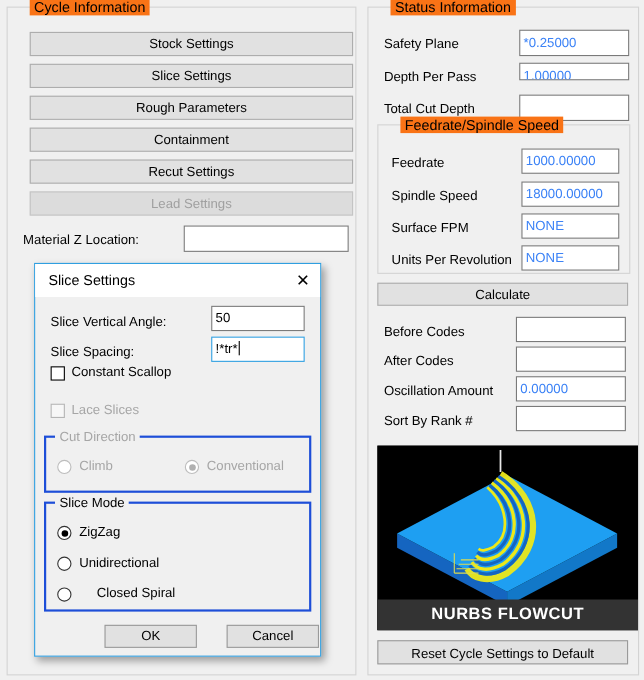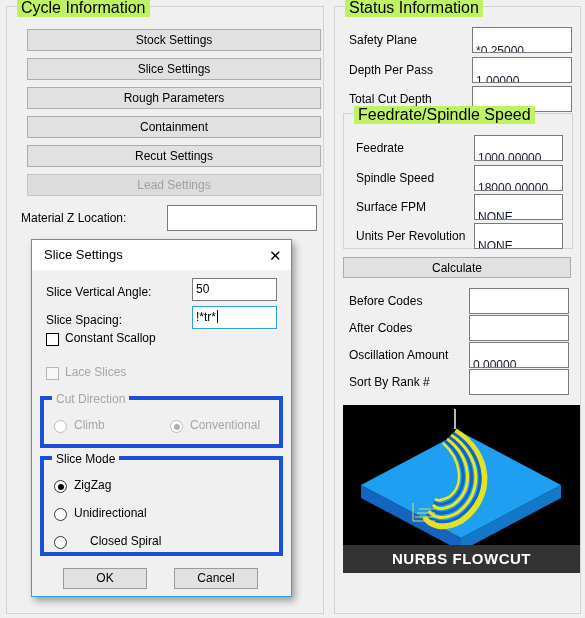--- a/index.html
+++ b/index.html
@@ -17,24 +17,24 @@
     overflow: hidden;
   }
   .groupbox {
     position: absolute;
     border: 1px solid #d3d3d3;
     background: #f0f0f0;
   }
   .group-title {
     position: absolute;
     top: -8px;
-    left: 10px;
-    background: #bef264;
+    left: 20px;
+    background: #f97316;
     padding: 0 4px;
-    font-size: 16px;
+    font-size: 13px;
     color: #000;
     white-space: nowrap;
   }
   
   #cycle-group {
     left: 6px;
     top: 6px;
     width: 316px;
     height: 606px;
   }
@@ -59,23 +59,23 @@
     background: #dcdcdc;
     border-color: #c4c4c4;
   }
   .field {
     position: absolute;
     background: #ffffff;
     border: 1px solid #7a7a7a;
     box-sizing: border-box;
     font-family: "Liberation Sans", sans-serif;
     font-size: 12px;
-    color: #0f172a;
+    color: #3b82f6;
     line-height: 18px;
-    padding: 12px 3px;
+    padding: 0 3px;
     white-space: nowrap;
     overflow: hidden;
   }
   .lbl {
     position: absolute;
     font-size: 12px;
     color: #000;
     white-space: nowrap;
   }
   
@@ -232,21 +232,21 @@
     content: "";
     position: absolute;
     left: 2.5px; top: 2.5px;
     width: 6px; height: 6px;
     border-radius: 50%;
     background: #000;
   }
   .rdo.checked.disabled::after { background: #b0b0b0; }
   .dlg-group {
     position: absolute;
-    border: 4px solid #1d4ed8;
+    border: 2px solid #1d4ed8;
     box-sizing: border-box;
   }
   .dlg-group-title {
     position: absolute;
     top: -8px;
     left: 8px;
     background: #f0f0f0;
     padding: 0 4px;
     font-size: 12px;
   }
@@ -257,20 +257,21 @@
     height: 21px;
     background: #e1e1e1;
     border: 1px solid #9a9a9a;
     font-family: "Liberation Sans", sans-serif;
     font-size: 12px;
     color: #000;
     text-align: center;
     line-height: 19px;
     box-sizing: border-box;
     padding: 0;
+    margin-left: 32px;
   }
 </style>
 </head>
 <body>
 
 <div class="groupbox" id="cycle-group">
   <div class="group-title">Cycle Information</div>
 
   <button class="wide-btn" style="top:22px;">Stock Settings</button>
   <button class="wide-btn" style="top:51px;">Slice Settings</button>
@@ -350,20 +351,21 @@
         <line x1="70" y1="98" x2="70" y2="116"></line>
         <line x1="70" y1="116" x2="92" y2="116"></line>
         <line x1="72" y1="112" x2="92" y2="112"></line>
         <line x1="74" y1="108" x2="92" y2="108"></line>
         <line x1="76" y1="104" x2="92" y2="104"></line>
       </g>
     </svg>
     <div class="preview-caption">NURBS FLOWCUT</div>
   </div>
 
+  <button class="reset-btn">Reset Cycle Settings to Default</button>
 </div>
 
 <div id="dialog">
   <div id="dialog-titlebar">
     <div id="dialog-title">Slice Settings</div>
     <button id="dialog-close">✕</button>
   </div>
 
   <div class="dlg-lbl" style="left:14px; top:45px;">Slice Vertical Angle:</div>
   <div class="dlg-field" style="left:160px; top:38px; width:85px; height:23px; line-height:21px;">50</div>

